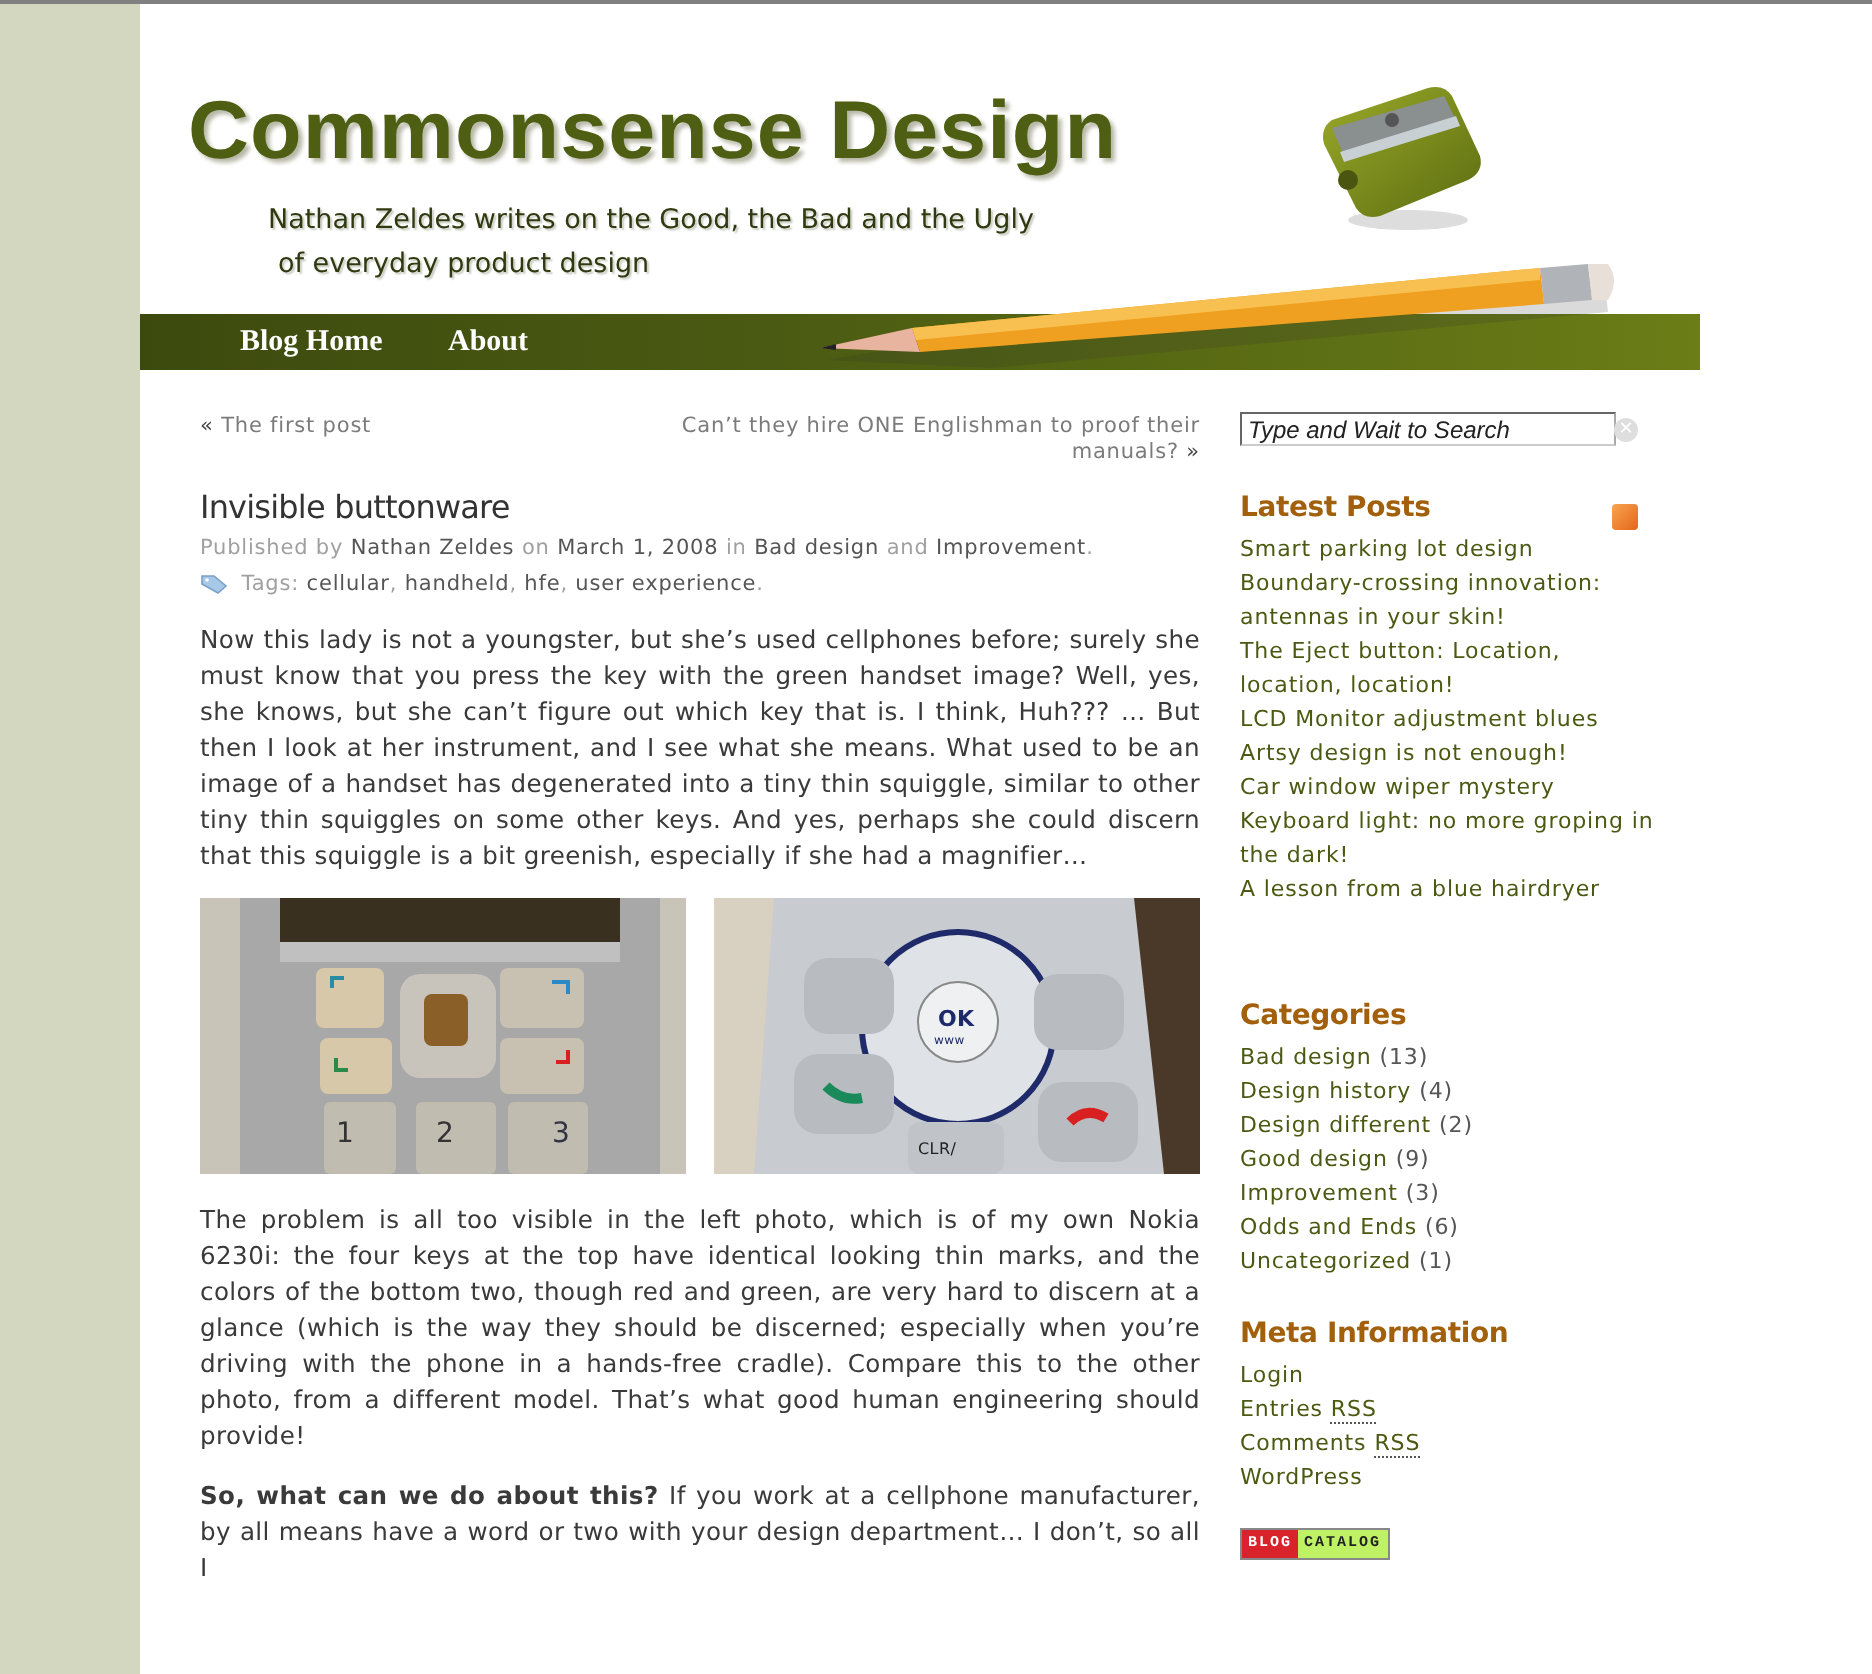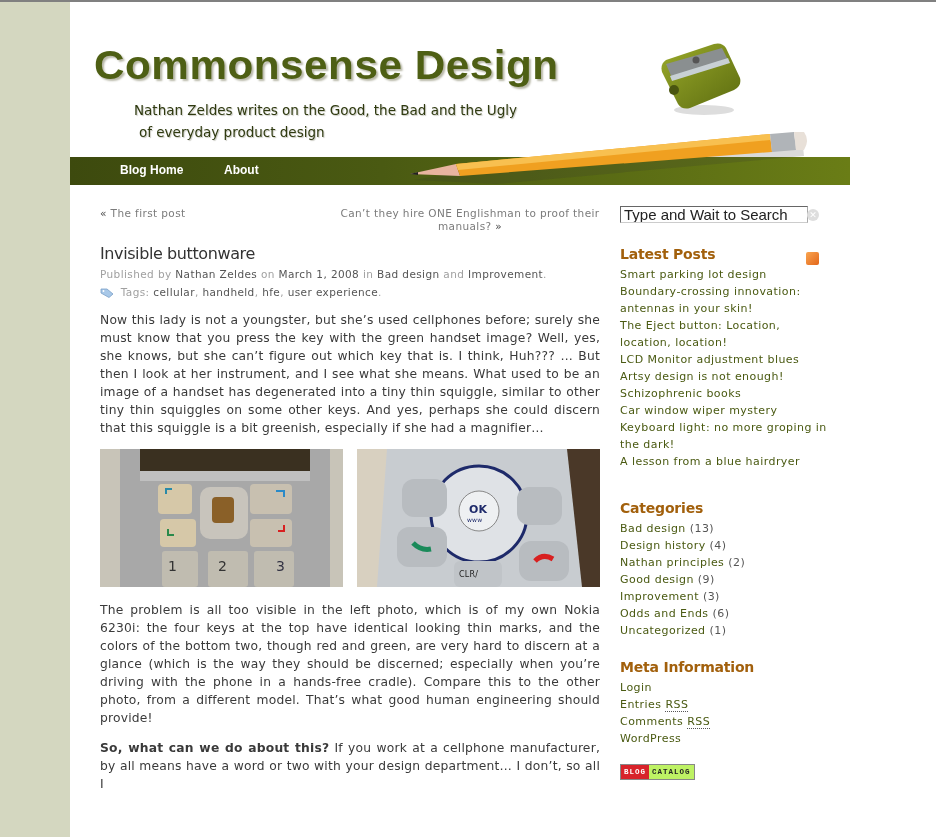--- a/index.html
+++ b/index.html
@@ -31,47 +31,47 @@
   #tagline .l2 { display:block; padding-left:5px; }
   #sharpener {
     position:absolute; left:586px; top:36px; width:90px; height:80px;
   }
   #navbar {
     position:absolute; left:0; top:155px; width:780px; height:28px;
     background:linear-gradient(90deg,#3d4a0e 0%,#4a5a12 40%,#6a7d16 100%);
   }
   #pencil { position:absolute; left:330px; top:118px; width:420px; height:66px; }
   .nav-item {
-    position:absolute; top:6px; color:#fff; font-weight:bold; font-size:12px;
-    font-family:Liberation Sans, sans-serif; text-decoration:none; cursor:pointer;
+    position:absolute; top:6px; color:#fff; font-weight:bold; font-size:15px;
+    font-family:Liberation Serif, serif; text-decoration:none; cursor:pointer;
   }
   
   #content { position:absolute; left:30px; top:200px; width:500px; }
   .postnav { position:relative; height:40px; font-size:10.5px; color:#7b7b7b; letter-spacing:0.4px; }
   .postnav .prev { position:absolute; left:0; top:5px; }
-  .postnav .next { position:absolute; right:0; top:5px; width:260px; text-align:center; line-height:13px; }
+  .postnav .next { position:absolute; right:0; top:5px; width:260px; text-align:right; line-height:13px; }
   #post-title {
     margin:2px 0 0 0; font-family:"DejaVu Sans", sans-serif; font-weight:normal;
     font-size:16px; color:#333; letter-spacing:-0.4px;
   }
   .meta { font-size:10.5px; color:#a0a0a0; letter-spacing:0.4px; line-height:18px; margin-top:2px; }
   .meta a { color:#555; }
   .tag-icon { display:inline-block; width:14px; height:10px; vertical-align:middle; margin-right:3px; }
   .entry { margin-top:10px; font-size:12.3px; color:#3a3a3a; line-height:18px; text-align:justify; letter-spacing:0.2px; }
   .entry p { margin:0 0 12px 0; }
   .photos { display:flex; justify-content:space-between; margin:4px 0 14px 0; }
   .photo { width:243px; height:138px; position:relative; overflow:hidden; }
   a { text-decoration:none; }
   
   #sidebar { position:absolute; left:550px; top:200px; width:210px; }
   #search-input {
     position:absolute; left:0; top:4px; width:180px; height:15px;
     border:1px solid #666; border-right-color:#aaa; border-bottom-color:#ccc;
-    font-family:"Liberation Sans", sans-serif; font-size:15px; color:#222;
-    padding:0 3px; box-sizing:content-box; background:#fff;
+    font-family:"Liberation Sans", sans-serif; font-size:12px; color:#222;
+    padding:0 3px; box-sizing:content-box; background:#fff;font-style:italic;
   }
   #search-clear {
     position:absolute; left:187px; top:7px; width:12px; height:12px; border-radius:50%;
     background:#dedede; color:#fff; font-size:9px; line-height:12px; text-align:center;
   }
   .widget-title {
     font-family:"DejaVu Sans", sans-serif; font-weight:bold; color:#a2600c;
     font-size:14px; margin:0 0 4px 0; letter-spacing:-0.2px;
   }
   .widget { position:absolute; left:0; width:210px; }
@@ -214,34 +214,33 @@
     <div id="search-clear">✕</div>
 
     <div class="widget" style="top:44px">
       <h3 class="widget-title">Latest Posts</h3>
       <ul>
         <li><a>Smart parking lot design</a></li>
         <li><a>Boundary-crossing innovation: antennas in your skin!</a></li>
         <li><a>The Eject button: Location, location, location!</a></li>
         <li><a>LCD Monitor adjustment blues</a></li>
         <li><a>Artsy design is not enough!</a></li>
-        <li><a>Schizophrenic books</a></li>
         <li><a>Car window wiper mystery</a></li>
         <li><a>Keyboard light: no more groping in the dark!</a></li>
         <li><a>A lesson from a blue hairdryer</a></li>
       </ul>
     </div>
     <div class="rss-icon"></div>
 
     <div class="widget" style="top:298px">
       <h3 class="widget-title">Categories</h3>
       <ul>
         <li><a>Bad design</a> <span class="count">(13)</span></li>
         <li><a>Design history</a> <span class="count">(4)</span></li>
-        <li><a>Nathan principles</a> <span class="count">(2)</span></li>
+        <li><a>Design different</a> <span class="count">(2)</span></li>
         <li><a>Good design</a> <span class="count">(9)</span></li>
         <li><a>Improvement</a> <span class="count">(3)</span></li>
         <li><a>Odds and Ends</a> <span class="count">(6)</span></li>
         <li><a>Uncategorized</a> <span class="count">(1)</span></li>
       </ul>
     </div>
 
     <div class="widget" style="top:457px">
       <h3 class="widget-title">Meta Information</h3>
       <ul>

